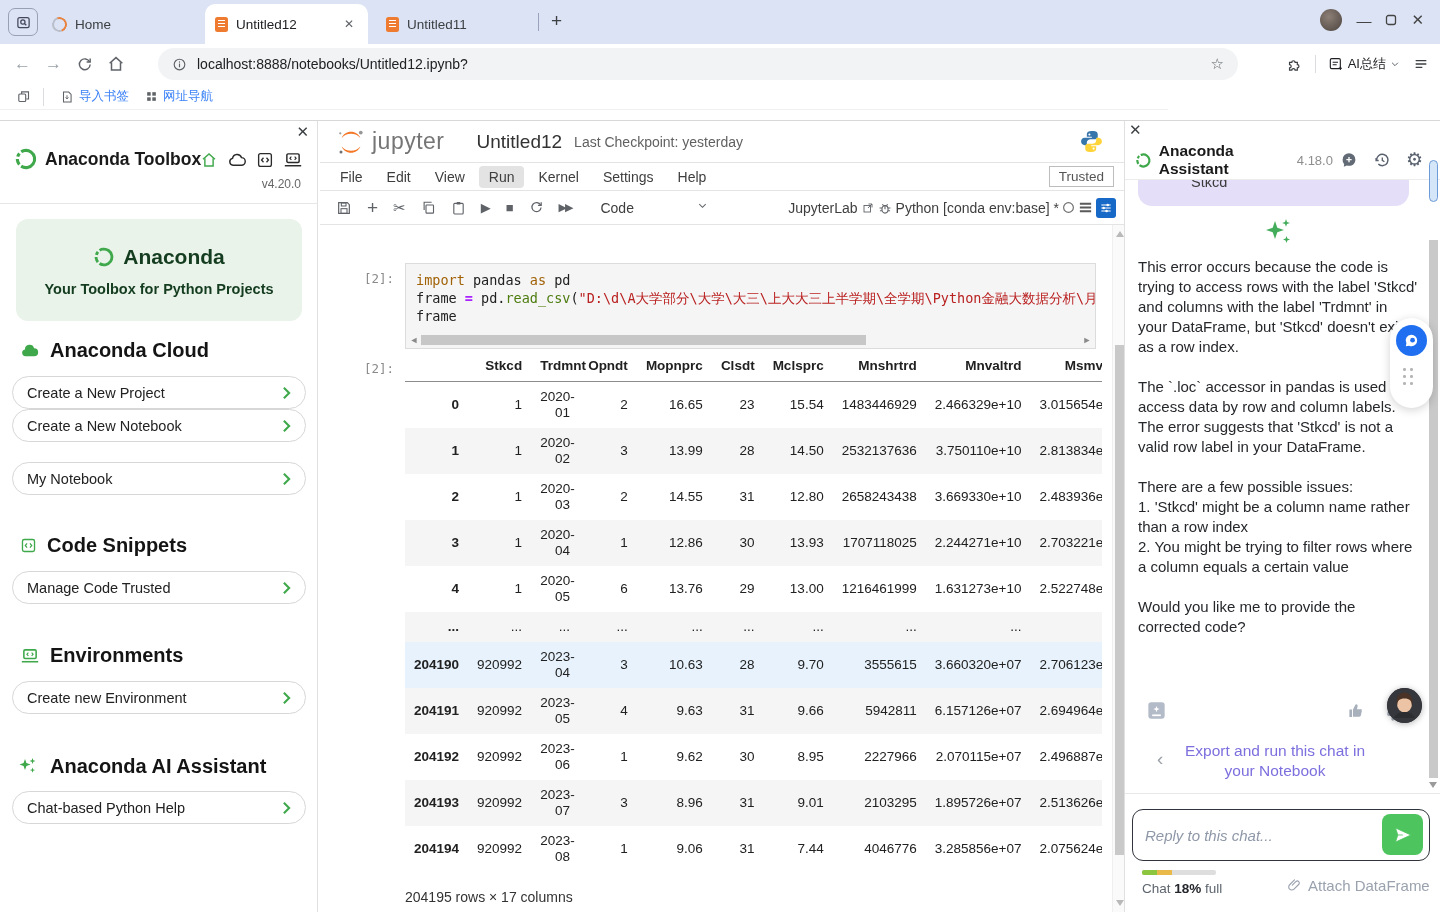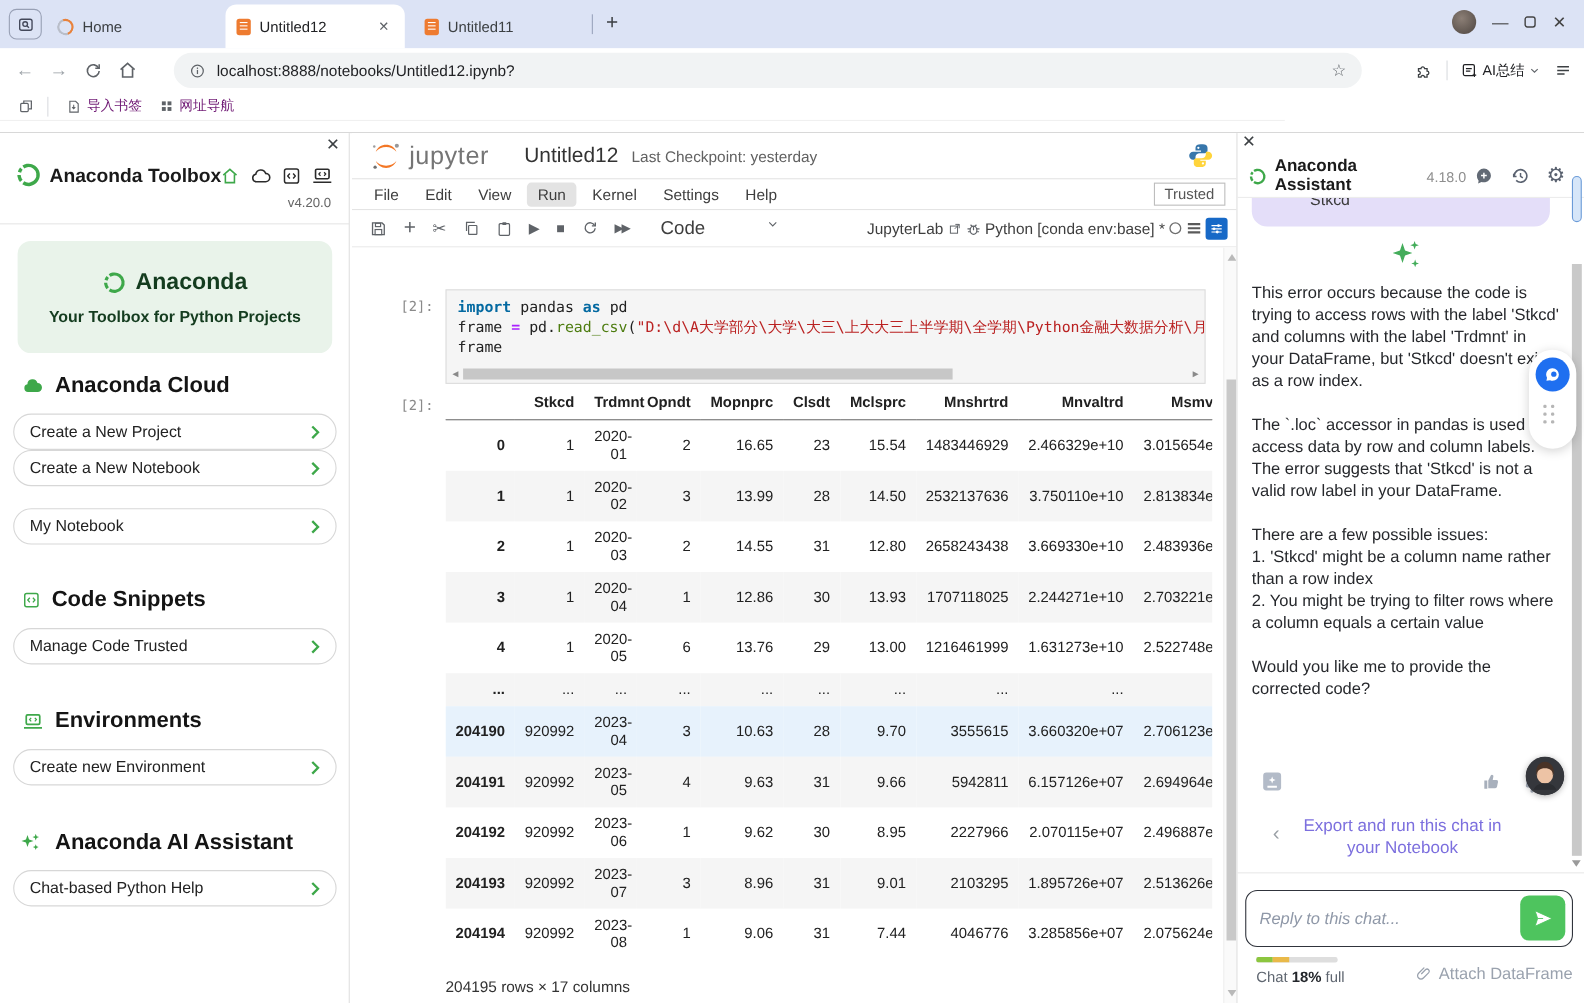--- a/index.html
+++ b/index.html
@@ -24,21 +24,21 @@
 
   #navbar{position:absolute;left:0;top:44px;width:1440px;height:40px;background:#fff;display:flex;align-items:center}
   .nav-ico{color:#5f6368;margin-left:14px;font-size:17px;display:flex;align-items:center}
   #urlbar{position:absolute;left:158px;top:4px;width:1080px;height:32px;background:#f1f3f4;border-radius:16px;display:flex;align-items:center;padding:0 14px;gap:10px}
   #urltext{font-size:14px;color:#202124}
   .url-star{margin-left:auto;color:#5f6368;font-size:15px}
   .nav-right{position:absolute;right:10px;top:4px;height:32px;display:flex;align-items:center;gap:12px;color:#3c4043}
   .ai-btn{display:flex;align-items:center;gap:4px;font-size:13px;color:#202124}
   .vdiv{width:1px;height:18px;background:#dadce0}
 
-  #bookmarksbar{position:absolute;left:0;top:84px;width:1168px;height:26px;background:#fff;display:flex;align-items:center;font-size:12.5px;color:#701a75;border-bottom:1px solid #f0f0f0}
+  #bookmarksbar{position:absolute;left:0;top:84px;width:1168px;height:26px;background:#fff;display:flex;align-items:center;font-size:12.5px;color:#3b82f6;border-bottom:1px solid #f0f0f0}
   .bm-item{display:flex;align-items:center;gap:5px;margin-left:16px}
 
   
   #app{position:absolute;left:0;top:120px;width:1440px;height:792px;border-top:1px solid #d8d8d8;background:#fff}
   #left-panel{position:absolute;left:0;top:0;width:318px;height:792px;border-right:1px solid #e0e0e0;background:#fff}
   #center{position:absolute;left:320px;top:0;width:806px;height:792px;background:#fff}
   #right-panel{position:absolute;left:1124px;top:0;width:316px;height:792px;border-left:1px solid #e0e0e0;background:#fff}
 
   .panel-x{font-size:15px;color:#3c4043;line-height:14px}
 
@@ -59,34 +59,34 @@
   .jp-header{position:absolute;left:0;top:0;width:806px;height:42px;border-bottom:1px solid #e4e4e4;display:flex;align-items:center;padding-left:16px}
   .jp-brand{font-size:23px;color:#757575;margin-left:6px;letter-spacing:.5px}
   .jp-title{font-size:19px;color:#333;margin-left:32px}
   .jp-checkpoint{font-size:14px;color:#616161;margin-left:12px}
   .py-logo{position:absolute;right:22px;top:8px}
   .jp-menubar{position:absolute;left:0;top:42px;width:806px;height:28px;border-bottom:1px solid #e4e4e4;display:flex;align-items:center;padding-left:10px;gap:4px}
   .menu-item{font-size:14px;color:#3e3e3e;padding:3px 10px;border-radius:4px}
   .menu-item.active{background:#e3e3e3}
   .trusted{position:absolute;right:12px;top:3px;border:1px solid #bdbdbd;font-size:13.5px;color:#555;padding:2px 9px}
   .jp-toolbar{position:absolute;left:0;top:70px;width:806px;height:34px;border-bottom:1px solid #e4e4e4;display:flex;align-items:center;padding:0 10px 0 16px;gap:15px;color:#5f6368}
-  .celltype{display:flex;align-items:flex-start;font-size:17px;color:#3e3e3e;width:108px}
+  .celltype{display:flex;align-items:flex-start;font-size:14px;color:#3e3e3e;width:108px}
   .celltype .cv{margin-left:auto}
   .tb-right{margin-left:auto;display:flex;align-items:center;gap:3px}
   .jlab{display:flex;align-items:center;gap:4px;font-size:14px;color:#3e3e3e}
   .kernel-name{font-size:14px;color:#3e3e3e}
   .panel-blue{width:20px;height:20px;background:#1769c7;border-radius:3px;display:flex;align-items:center;justify-content:center}
 
   
   .jp-content{position:absolute;left:0;top:104px;width:806px;height:688px;background:#fff;overflow:hidden}
   .cell-prompt{position:absolute;font-family:"DejaVu Sans Mono",monospace;font-size:12.5px;color:#8a8a8a}
   .code-box{position:absolute;left:85px;top:38px;width:691px;height:86px;background:#f5f5f5;border:1px solid #dcdcdc}
   .code-area{padding:7px 10px 0 10px;overflow:hidden;height:62px}
   .code-line{font-family:"DejaVu Sans Mono",monospace;font-size:13.5px;line-height:18px;white-space:pre}
-  .tk-kw{color:#0369a1;font-weight:bold}
+  .tk-kw{color:#a16207;font-weight:normal}
   .tk-op{color:#AA22FF;font-weight:bold}
   .tk-fn{color:#4d7c0f}
   .tk-st{color:#BA2121}
   .tk-pl{color:#212121}
   .hscroll{position:absolute;left:1px;bottom:1px;width:687px;height:15px;background:#f5f5f5;display:flex;align-items:center}
   .hs-arrow{width:14px;text-align:center;color:#8a8a8a;font-size:9px}
   .hs-thumb{position:absolute;left:14px;top:2.5px;width:445px;height:10px;background:#c7c7c7}
   .hs-arrow.right{position:absolute;right:0}
 
   .out-table-wrap{position:absolute;left:85px;top:126px;width:697px;overflow:hidden}

